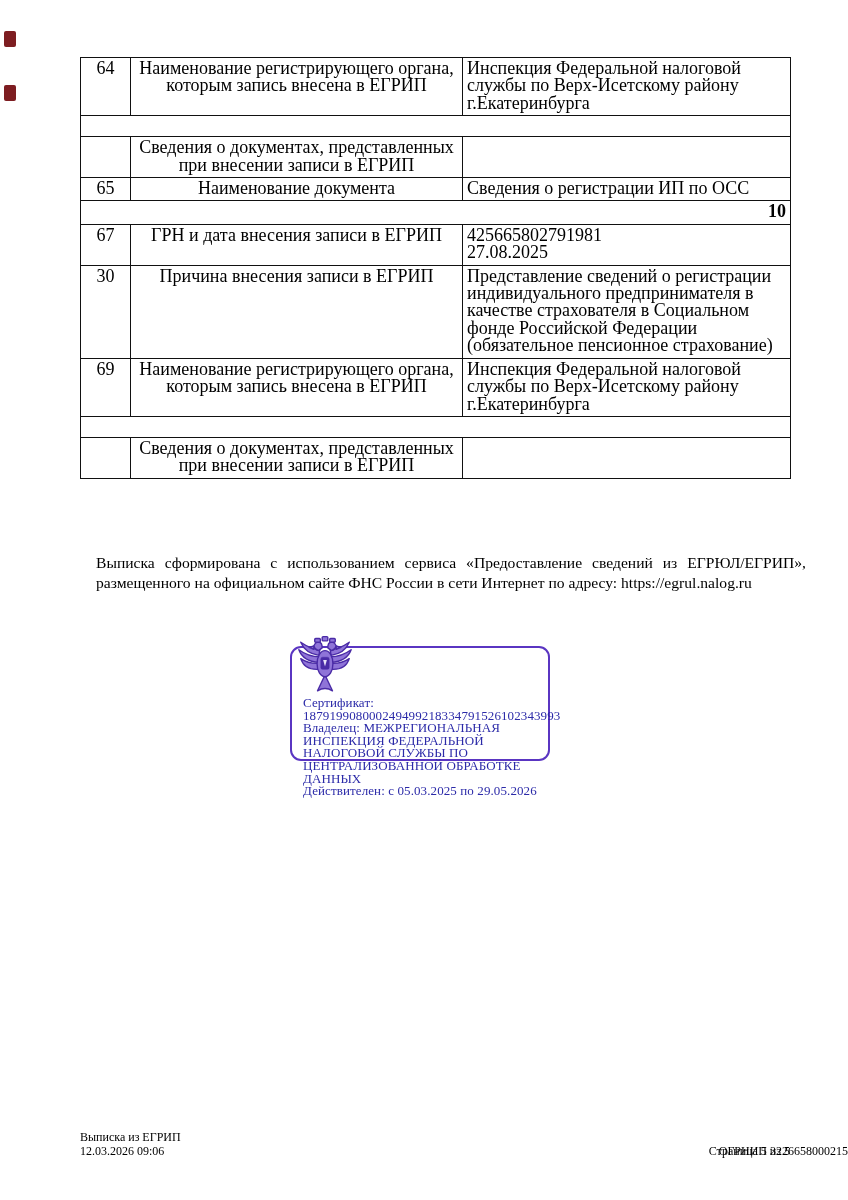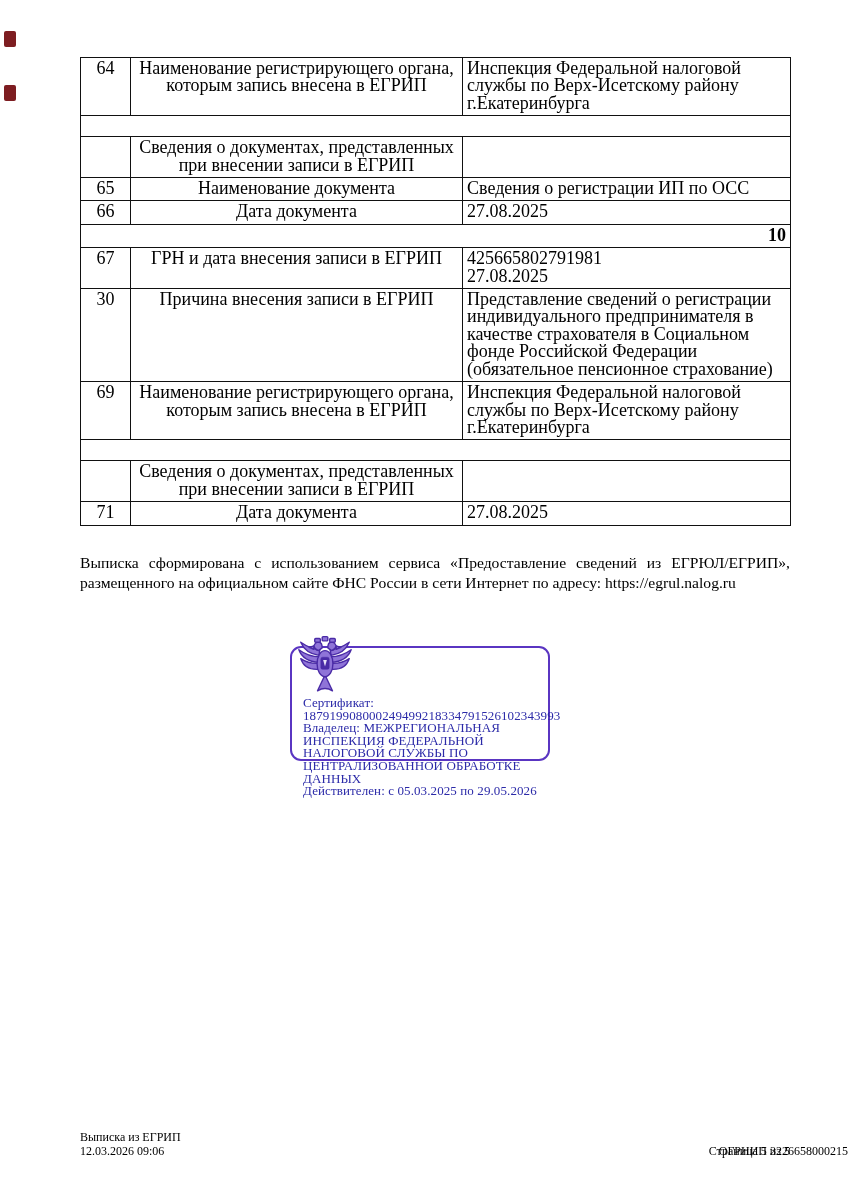--- a/index.html
+++ b/index.html
@@ -52,21 +52,21 @@
   td.section{
     text-align:right;
     font-weight:bold;
     height:22px;
     padding:1px 0 2px 0;
   }
 
   
   .service-note{
     position:absolute;
-    left:80px; top:553px;
+    left:96px; top:553px;
     width:710px;
     font-size:15.6px;
     line-height:19.5px;
     text-align:justify;
   }
 
   
   .stamp{
     position:absolute;
     left:290px; top:633px;
@@ -137,25 +137,20 @@
         <td class="num"></td>
         <td class="label">Сведения о документах, представленных при внесении записи в ЕГРИП</td>
         <td class="value"></td>
       </tr>
       <tr>
         <td class="num">65</td>
         <td class="label">Наименование документа</td>
         <td class="value">Сведения о регистрации ИП по ОСС</td>
       </tr>
       <tr>
-        <td class="num">66</td>
-        <td class="label">Дата документа</td>
-        <td class="value">27.08.2025</td>
-      </tr>
-      <tr>
         <td class="section" colspan="3">10</td>
       </tr>
       <tr>
         <td class="num">67</td>
         <td class="label">ГРН и дата внесения записи в ЕГРИП</td>
         <td class="value">425665802791981
 27.08.2025</td>
       </tr>
       <tr>
         <td class="num">30</td>
@@ -167,25 +162,20 @@
         <td class="label">Наименование регистрирующего органа, которым запись внесена в ЕГРИП</td>
         <td class="value">Инспекция Федеральной налоговой службы по Верх-Исетскому району г.Екатеринбурга</td>
       </tr>
       <tr>
         <td class="spacer" colspan="3"></td>
       </tr>
       <tr>
         <td class="num"></td>
         <td class="label">Сведения о документах, представленных при внесении записи в ЕГРИП</td>
         <td class="value"></td>
-      </tr>
-      <tr>
-        <td class="num">71</td>
-        <td class="label">Дата документа</td>
-        <td class="value">27.08.2025</td>
       </tr>
     </tbody>
 </table>
 
 <div class="service-note">Выписка сформирована с использованием сервиса «Предоставление сведений из ЕГРЮЛ/ЕГРИП», размещенного на официальном сайте ФНС России в сети Интернет по адресу: https://egrul.nalog.ru</div>
 
 <div class="stamp">
   <div class="stamp-border"></div>
   <svg class="stamp-eagle" viewBox="0 0 120 130" xmlns="http://www.w3.org/2000/svg">
     <g fill="var(--eagle-fill)" stroke="var(--eagle-stroke)" stroke-width="3" stroke-linejoin="round">

